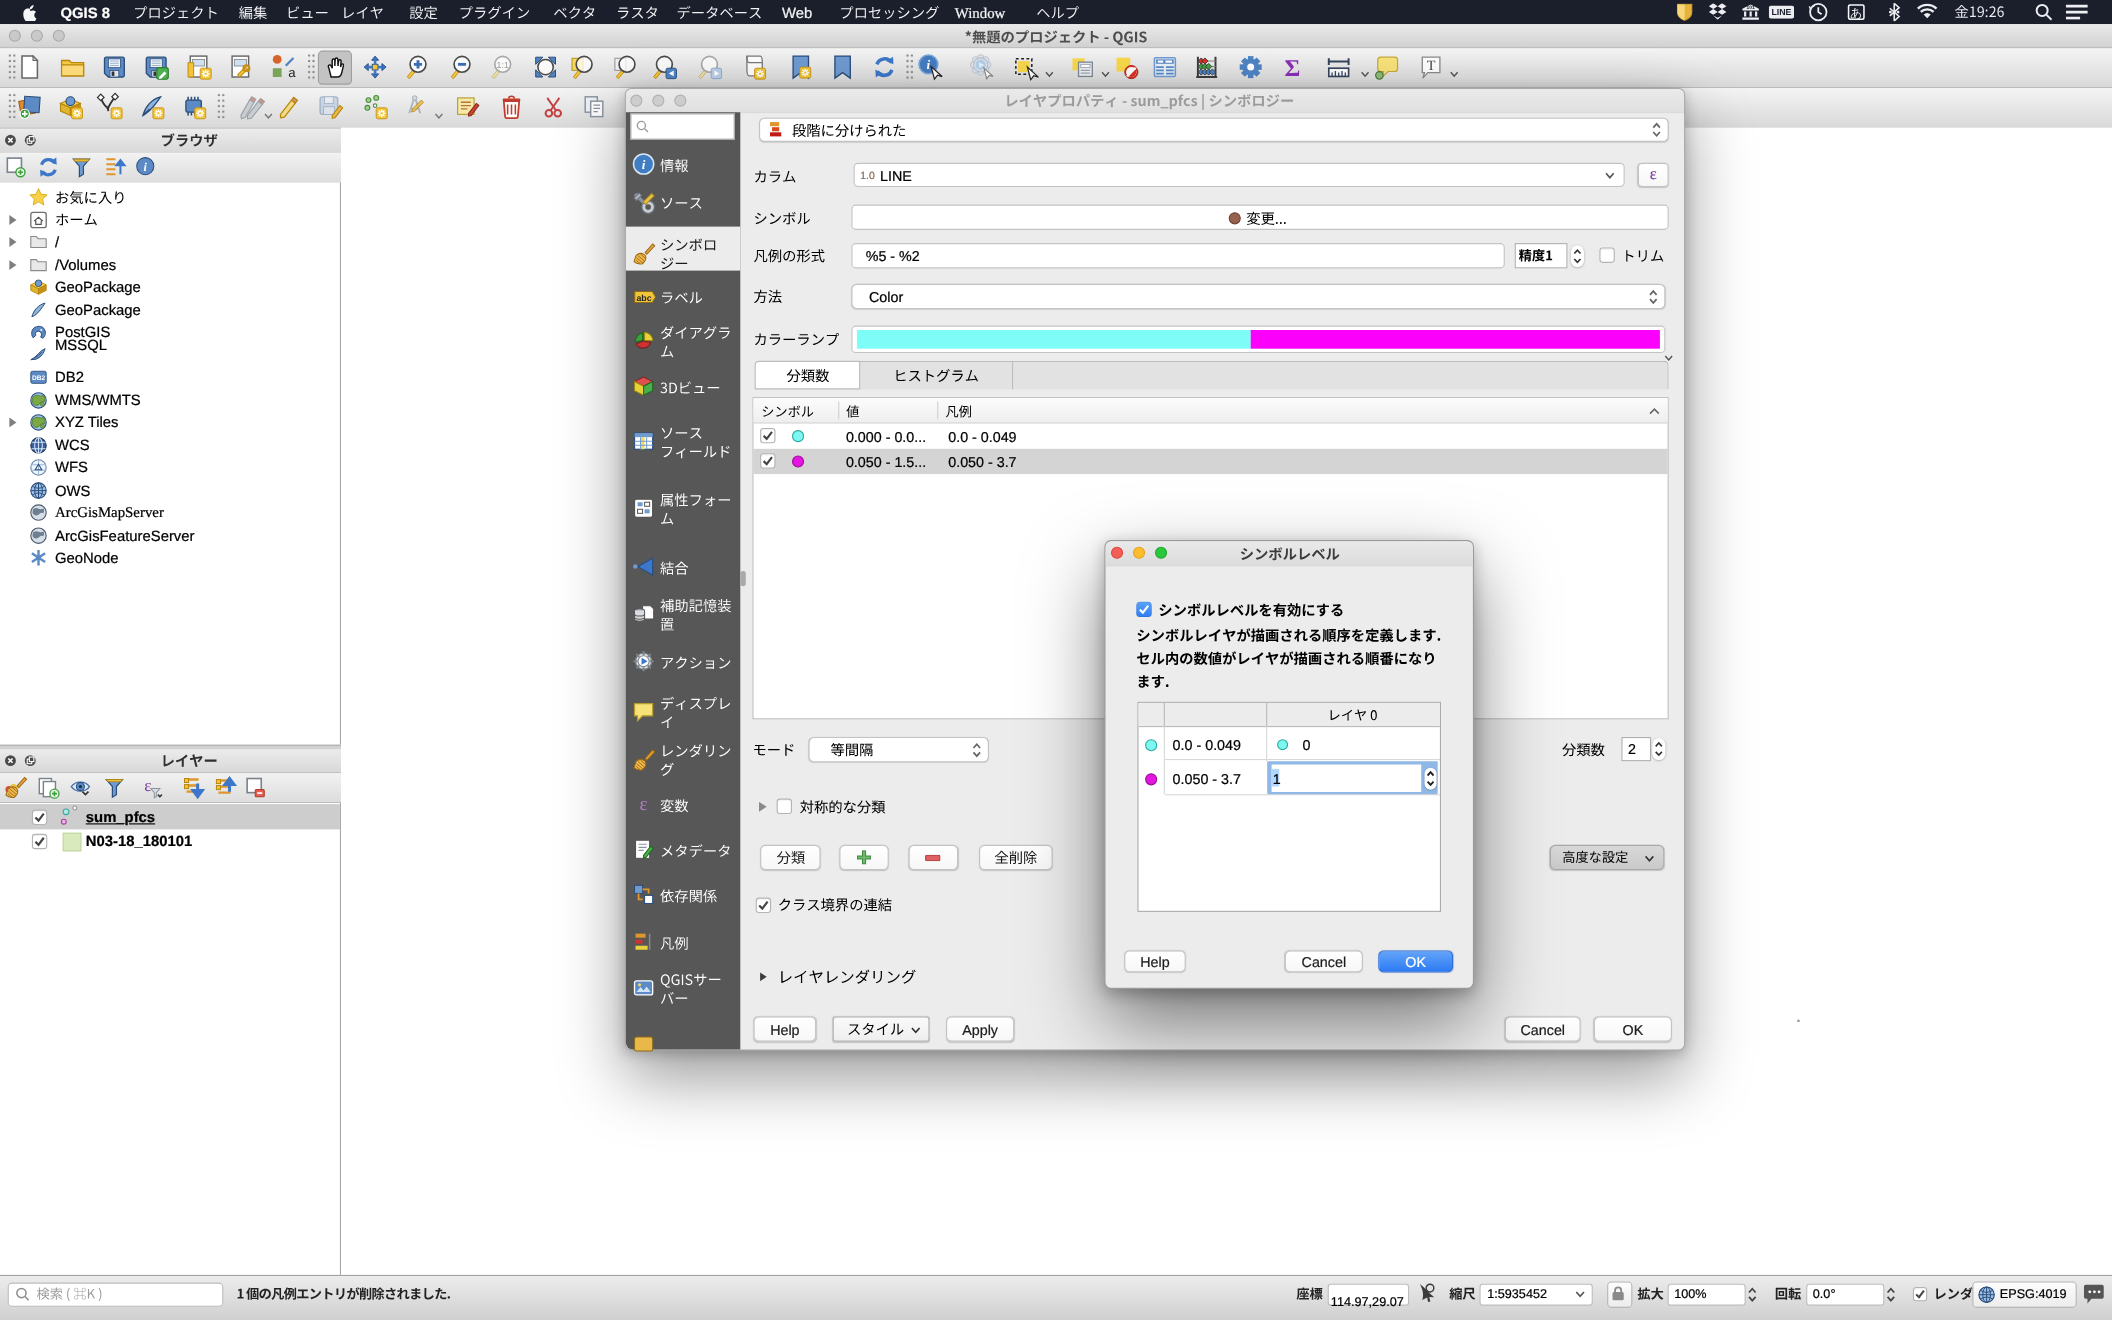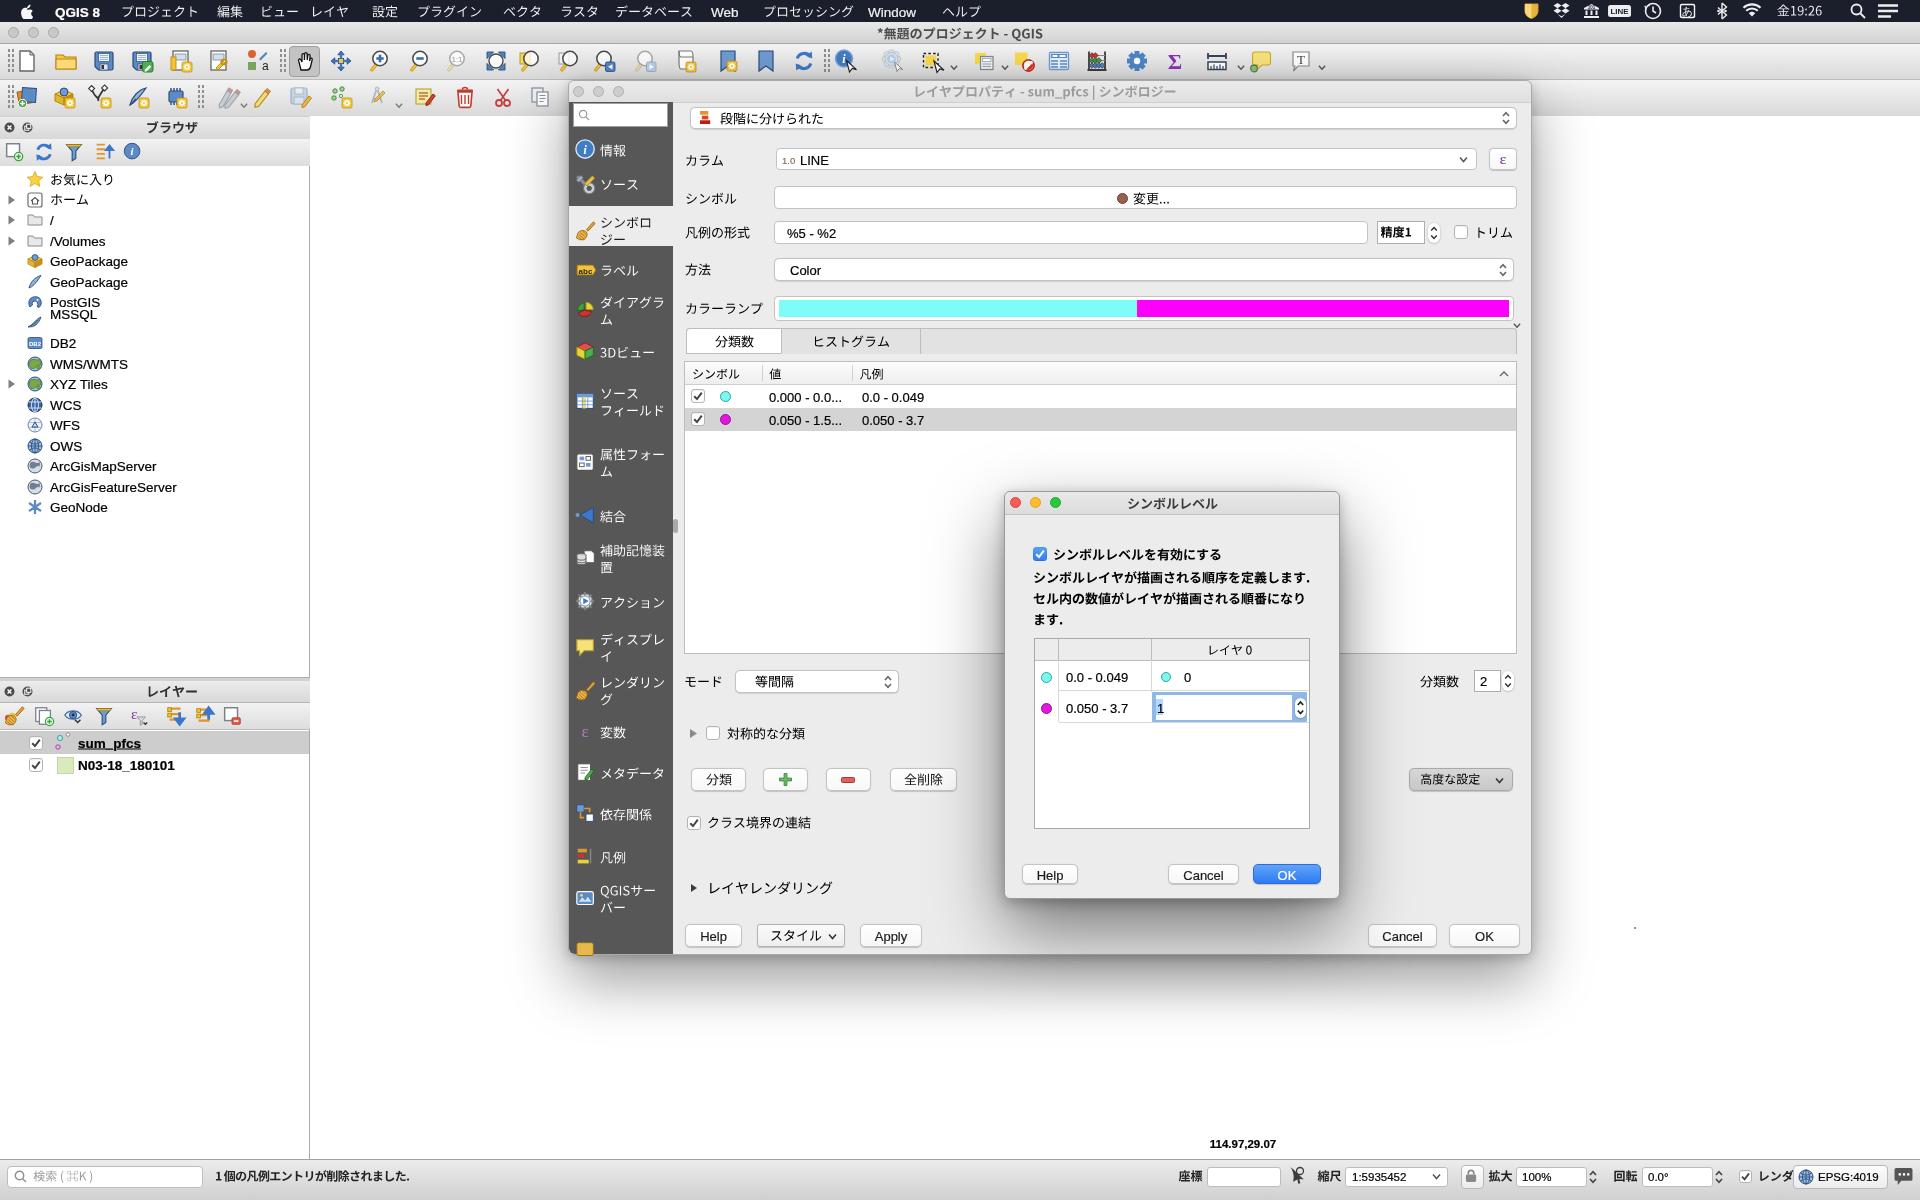--- a/index.html
+++ b/index.html
@@ -61,21 +61,21 @@
     <div style="position:absolute;left:711px;top:11.5px;transform:translate(0,-50%);font-size:13.5px;color:#f2f3f5;font-weight:400;white-space:nowrap;-webkit-text-stroke:0.2px;font-family:'Liberation Sans',sans-serif;">Web</div>
     <div style="position:absolute;left:763.0px;top:4.5px;line-height:0;"><svg width="91.0" height="13" viewBox="0 0 700 100" fill="#f2f3f5" style="overflow:visible">
         <use href="#r30d7" x="0"></use>
         <use href="#r30ed" x="100"></use>
         <use href="#r30bb" x="200"></use>
         <use href="#r30c3" x="300"></use>
         <use href="#r30b7" x="400"></use>
         <use href="#r30f3" x="500"></use>
         <use href="#r30b0" x="600"></use>
       </svg></div>
-    <div style="position:absolute;left:868px;top:11.5px;transform:translate(0,-50%);font-size:13.5px;color:#f2f3f5;font-weight:400;white-space:nowrap;-webkit-text-stroke:0.2px;font-family:Liberation Sans, sans-serif;">Window</div>
+    <div style="position:absolute;left:868px;top:11.5px;transform:translate(0,-50%);font-size:13.5px;color:#f2f3f5;font-weight:400;white-space:nowrap;-webkit-text-stroke:0.2px;font-family:Liberation Serif, serif;">Window</div>
     <div style="position:absolute;left:942.0px;top:4.5px;line-height:0;"><svg width="39.0" height="13" viewBox="0 0 300 100" fill="#f2f3f5" style="overflow:visible">
         <use href="#r30d8" x="0"></use>
         <use href="#r30eb" x="100"></use>
         <use href="#r30d7" x="200"></use>
       </svg></div>
     <div style="position:absolute;left:1524px;top:3px;line-height:0;"><svg width="15" height="16" viewBox="0 0 15 16">
         <path d="M1 1 h13 v7 c0 4 -3.5 6.5 -6.5 7.5 C4.5 14.5 1 12 1 8 z" fill="#e8b33a" stroke="#caa030"></path>
         <path d="M7.5 1 v14.5 C4.5 14.5 1 12 1 8 V1 z" fill="#f6d87a"></path>
       </svg></div>
     <div style="position:absolute;left:1553px;top:3px;line-height:0;"><svg width="17" height="15" viewBox="0 0 17 15">
@@ -616,21 +616,21 @@
     <div style="position:absolute;left:27px;top:437.9px;line-height:0;"><svg width="16" height="16" viewBox="0 0 16 16" style="overflow:visible">
         <circle cx="8" cy="8" r="7" fill="#9dc1e8" stroke="#2b4d79" stroke-width="1"></circle>
         <path d="M8 1 v14 M1 8 h14 M2.5 4 a9 9 0 0 0 11 0 M2.5 12 a9 9 0 0 1 11 0" fill="none" stroke="#2b4d79" stroke-width="0.9"></path>
         <ellipse cx="8" cy="8" rx="3.5" ry="7" fill="none" stroke="#2b4d79" stroke-width="0.9"></ellipse>
       </svg></div>
     <div style="position:absolute;left:50px;top:445.9px;transform:translate(0,-50%);font-size:13.5px;color:#000;font-weight:400;white-space:nowrap;-webkit-text-stroke:0.2px;font-family:'Liberation Sans',sans-serif;">OWS</div>
     <div style="position:absolute;left:27px;top:458.4px;line-height:0;"><svg width="16" height="16" viewBox="0 0 16 16" style="overflow:visible">
         <circle cx="8" cy="8" r="7" fill="#d8dee6" stroke="#4a5a6e" stroke-width="1"></circle>
         <path d="M3 5 q3 -2 5 -0.5 q3 1 4.5 -0.5 q1 2.5 0 4.5 q-2 -1 -3.5 0.5 q-1.5 2 -4 1.5 q-2 -0.5 -2.5 -2.5" fill="#6e7f94"></path>
       </svg></div>
-    <div style="position:absolute;left:50px;top:466.4px;transform:translate(0,-50%);font-size:13.5px;color:#000;font-weight:400;white-space:nowrap;-webkit-text-stroke:0.2px;font-family:Liberation Sans, sans-serif;">ArcGisMapServer</div>
+    <div style="position:absolute;left:50px;top:466.4px;transform:translate(0,-50%);font-size:13.5px;color:#000;font-weight:400;white-space:nowrap;-webkit-text-stroke:0.2px;font-family:Liberation Serif, serif;">ArcGisMapServer</div>
     <div style="position:absolute;left:27px;top:478.9px;line-height:0;"><svg width="16" height="16" viewBox="0 0 16 16" style="overflow:visible">
         <circle cx="8" cy="8" r="7" fill="#d8dee6" stroke="#4a5a6e" stroke-width="1"></circle>
         <path d="M3 5 q3 -2 5 -0.5 q3 1 4.5 -0.5 q1 2.5 0 4.5 q-2 -1 -3.5 0.5 q-1.5 2 -4 1.5 q-2 -0.5 -2.5 -2.5" fill="#6e7f94"></path>
       </svg></div>
     <div style="position:absolute;left:50px;top:486.9px;transform:translate(0,-50%);font-size:13.5px;color:#000;font-weight:400;white-space:nowrap;-webkit-text-stroke:0.2px;font-family:'Liberation Sans',sans-serif;">ArcGisFeatureServer</div>
     <div style="position:absolute;left:27px;top:499.4px;line-height:0;"><svg width="16" height="16" viewBox="0 0 16 16" style="overflow:visible">
         <path d="M8 1 v14 M2 4 l12 8 M14 4 L2 12" stroke="#5b8ac5" stroke-width="2.2"></path>
         <circle cx="8" cy="8" r="2" fill="#5b8ac5"></circle>
       </svg></div>
     <div style="position:absolute;left:50px;top:507.4px;transform:translate(0,-50%);font-size:13.5px;color:#000;font-weight:400;white-space:nowrap;-webkit-text-stroke:0.2px;font-family:'Liberation Sans',sans-serif;">GeoNode</div>
@@ -748,21 +748,21 @@
         <use href="#b307e" x="1307"></use>
         <use href="#b3057" x="1402"></use>
         <use href="#b305f" x="1497"></use>
         <use href="#b002e" x="1592"></use>
       </svg></div>
     <div style="position:absolute;left:1178.0px;top:1170.2px;line-height:0;"><svg width="25.0" height="12" viewBox="0 0 200 100" fill="#222" style="overflow:visible">
         <use href="#b5ea7" x="0"></use>
         <use href="#b6a19" x="100"></use>
       </svg></div>
     <div style="position:absolute;left:1207px;top:1167px;width:72px;height:18px;background:#fff;border:1px solid #bdbdbd;border-radius:3px;"></div>
-    <div style="position:absolute;left:1243px;top:1144px;transform:translate(-50%,-50%);font-size:11.5px;color:#000;font-weight:700;white-space:nowrap;-webkit-text-stroke:0.2px;font-family:'Liberation Sans',sans-serif;">114.97,29.07</div>
+    <div style="position:absolute;left:1243px;top:1184px;transform:translate(-50%,-50%);font-size:11.5px;color:#000;font-weight:400;white-space:nowrap;-webkit-text-stroke:0.2px;font-family:'Liberation Sans',sans-serif;">114.97,29.07</div>
     <div style="position:absolute;left:1286px;top:1167px;line-height:0;"><svg width="18" height="18" viewBox="0 0 18 18" style="overflow:visible">
         <path d="M3 1 C6 4 9 10 8 15 l 4 -3 1.5 4 2 -0.8 -1.7 -4 4.5 -0.5 C13 8 8 3.5 3 1 z" fill="#3c3c3c" transform="rotate(10 9 9)"></path>
         <circle cx="14" cy="4" r="3.5" fill="none" stroke="#3c3c3c" stroke-width="1.3"></circle>
       </svg></div>
     <div style="position:absolute;left:1317.0px;top:1170.2px;line-height:0;"><svg width="25.0" height="12" viewBox="0 0 200 100" fill="#222" style="overflow:visible">
         <use href="#b7e2e" x="0"></use>
         <use href="#b5c3a" x="100"></use>
       </svg></div>
     <div style="position:absolute;left:1345px;top:1167px;width:101px;height:18px;background:#fff;border:1px solid #bdbdbd;border-radius:3px;"></div>
     <div style="position:absolute;left:1352px;top:1176.5px;transform:translate(0,-50%);font-size:11.5px;color:#000;font-weight:400;white-space:nowrap;-webkit-text-stroke:0.2px;font-family:'Liberation Sans',sans-serif;">1:5935452</div>

